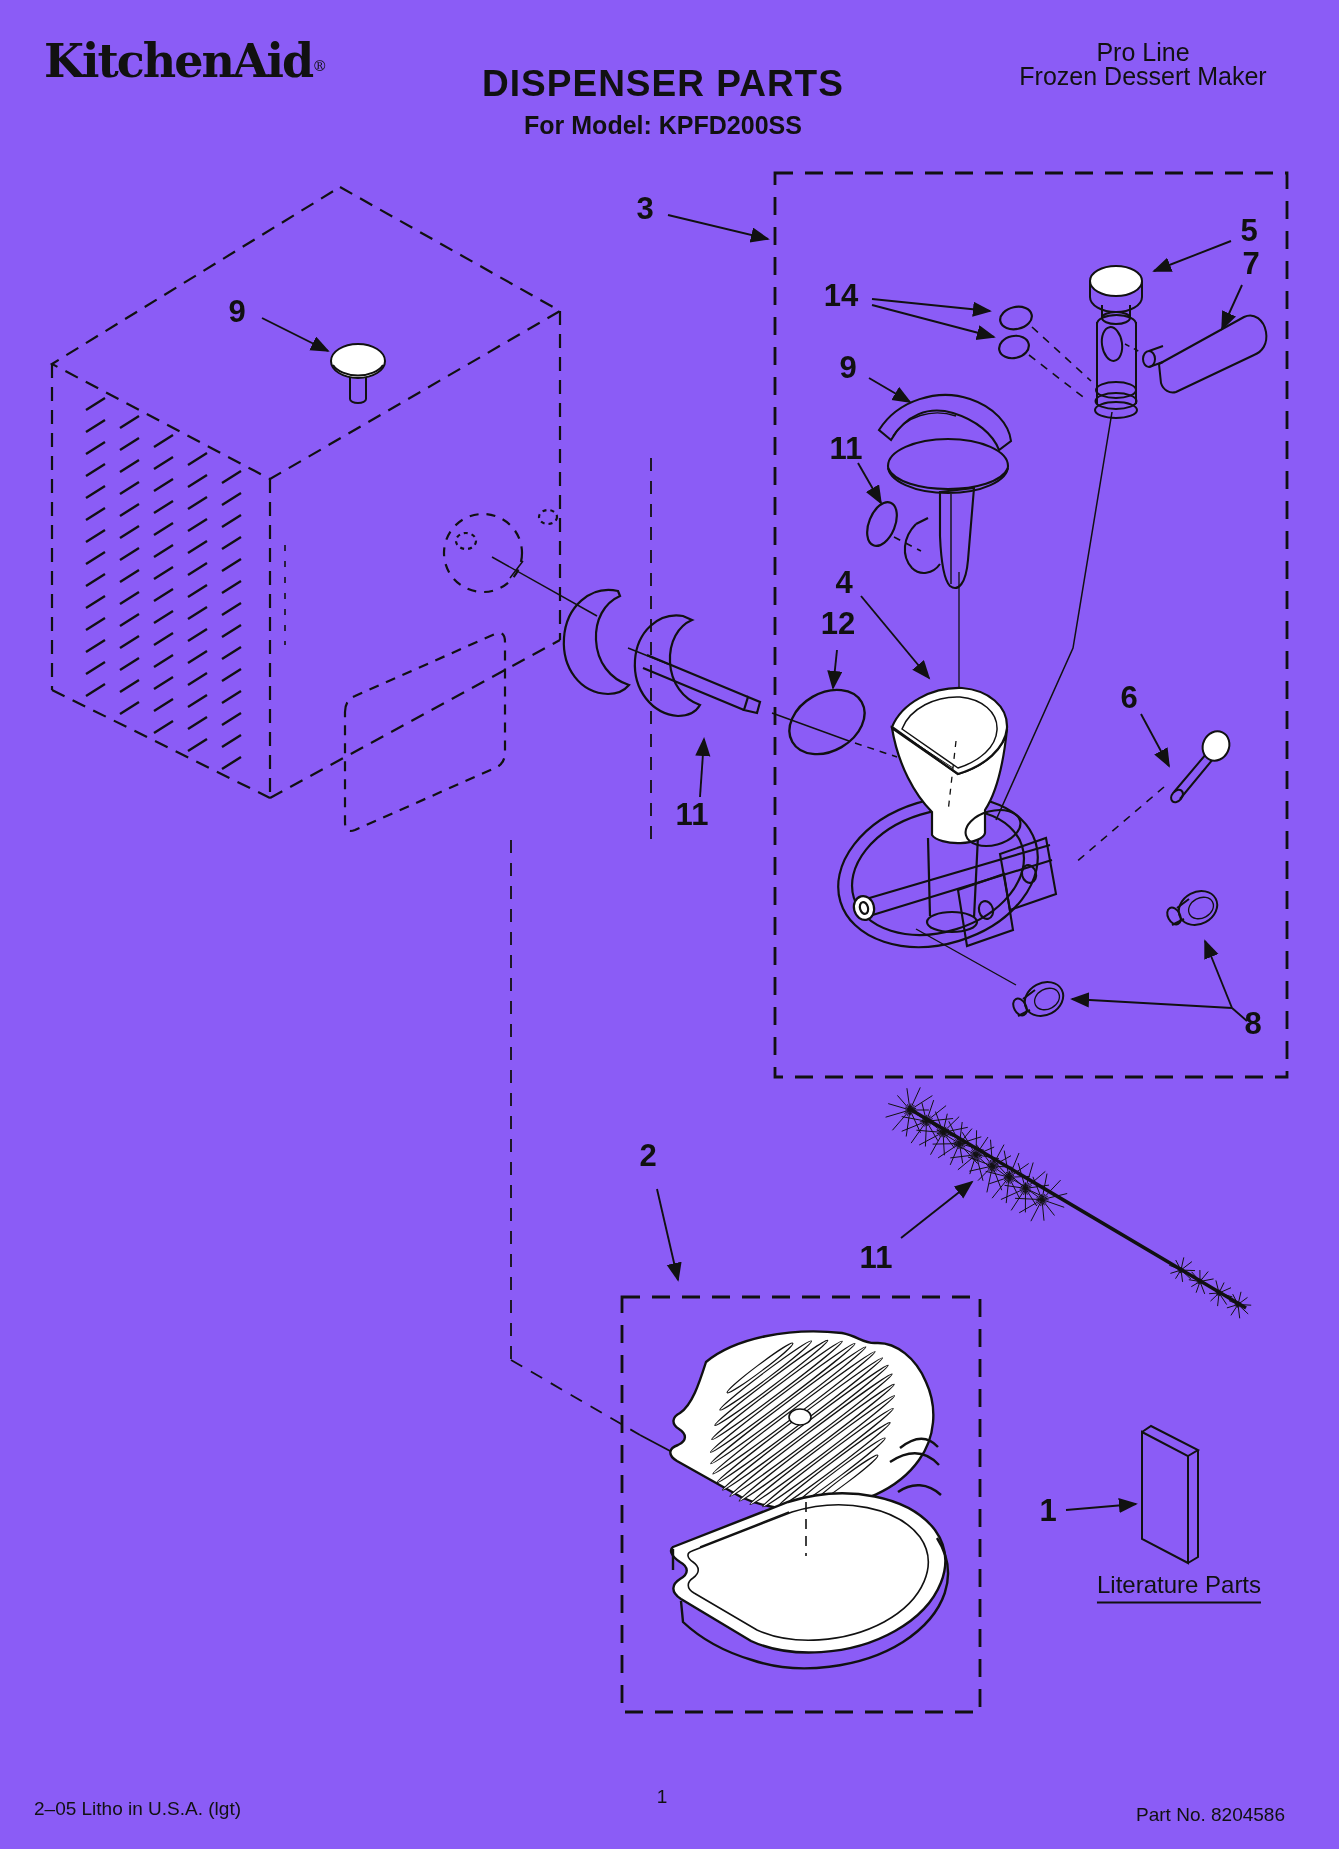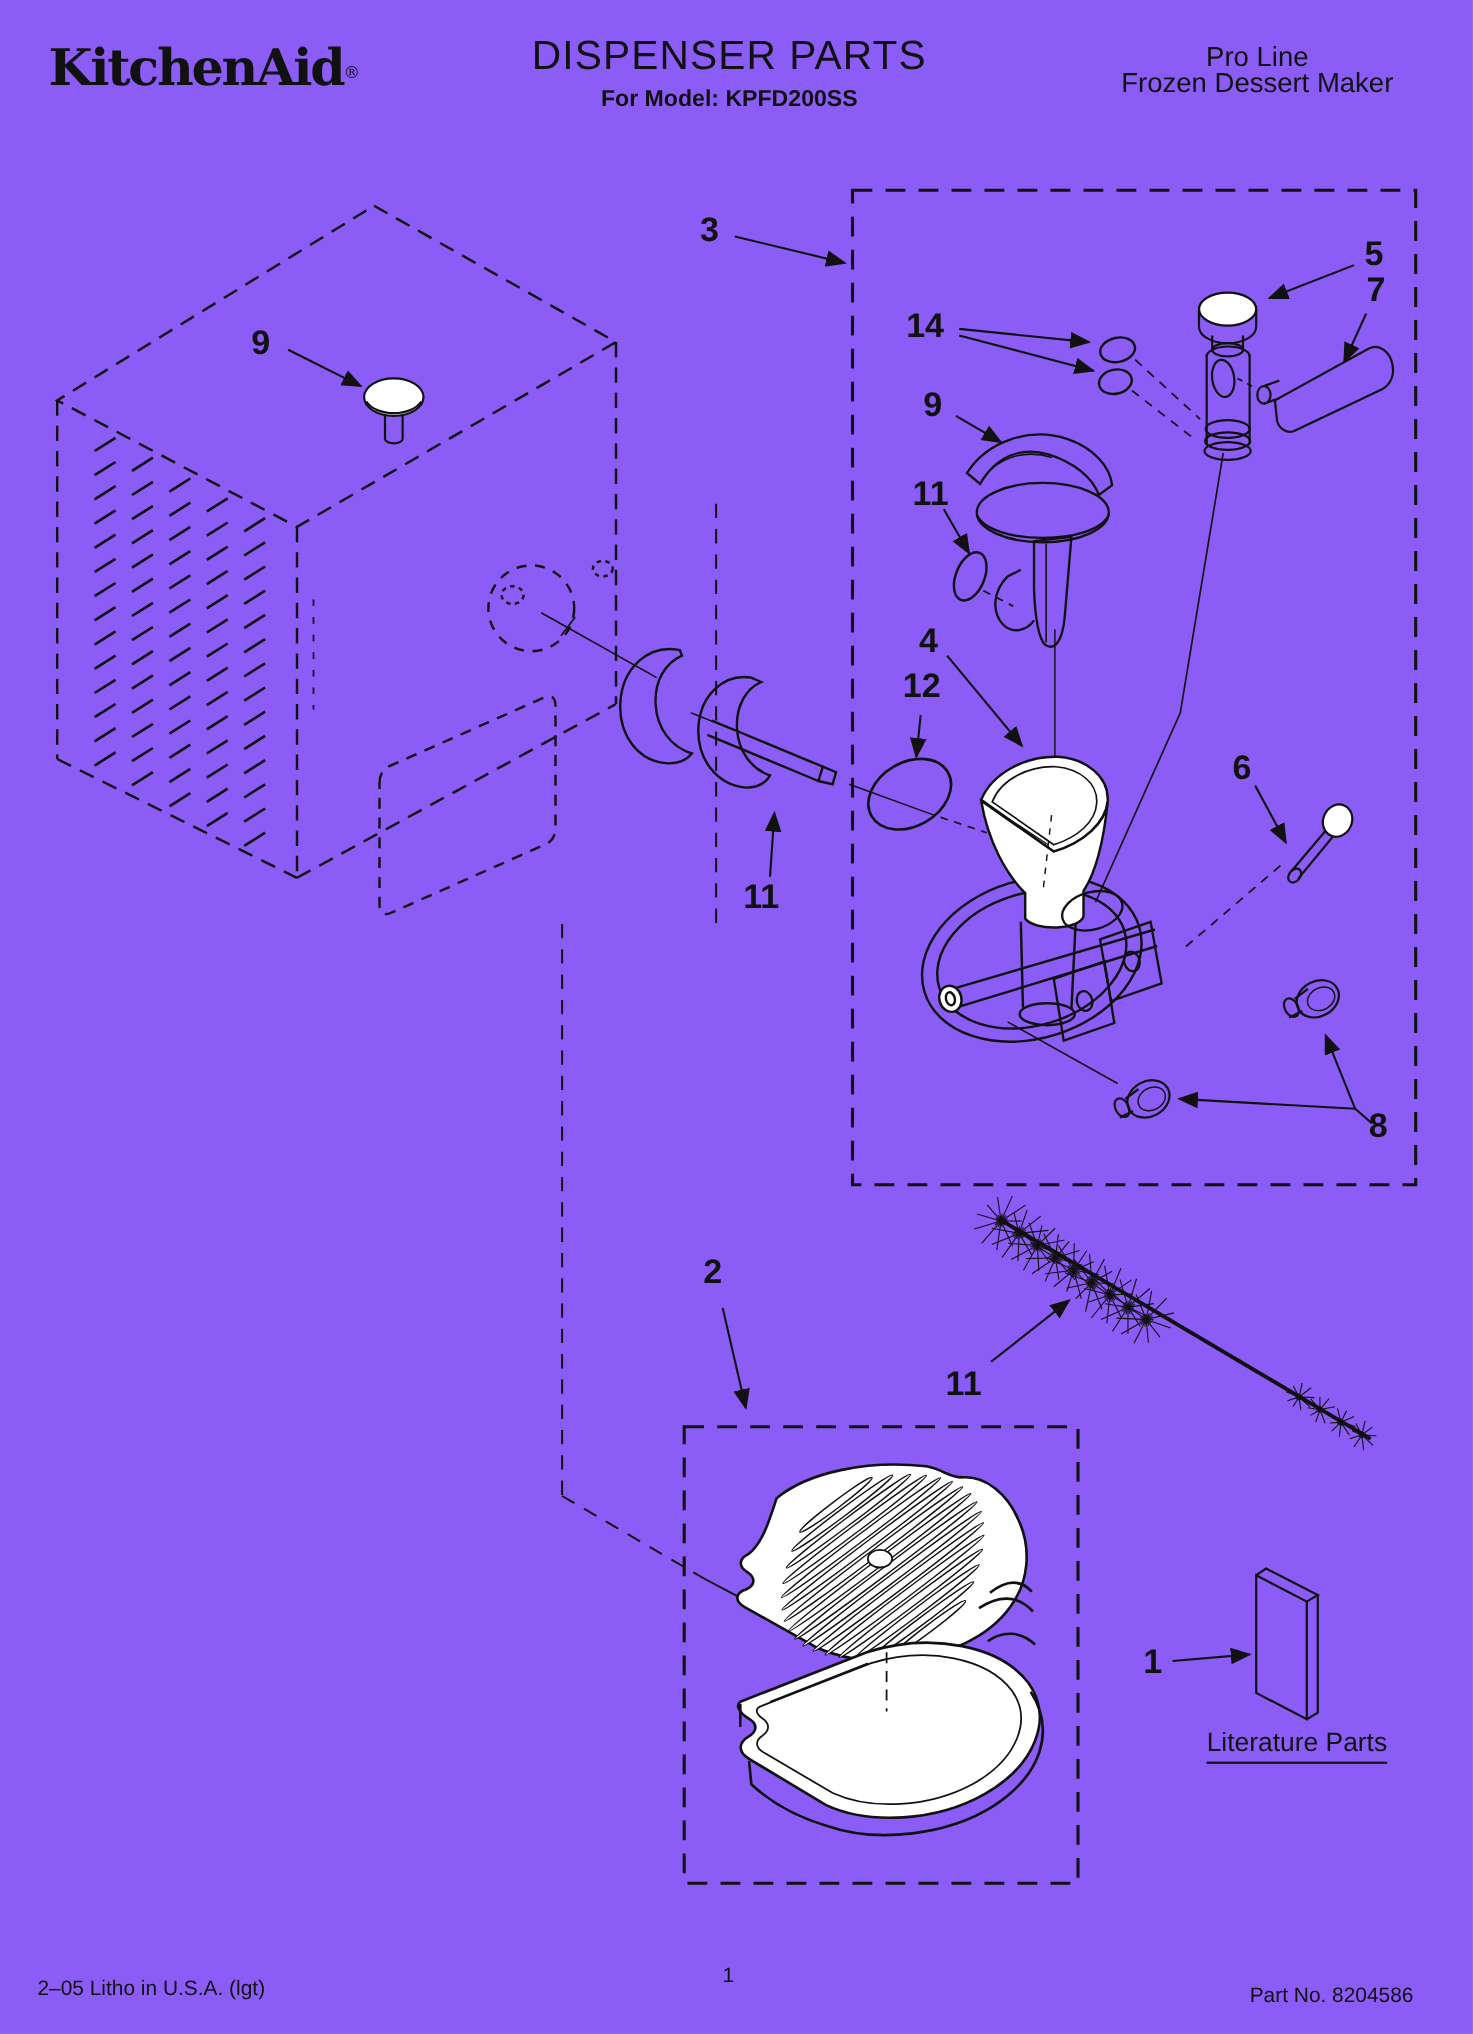--- a/index.html
+++ b/index.html
@@ -4,22 +4,22 @@
 <style>
   html,body{margin:0;padding:0;background:#e8e8e8;}
   .page{position:relative;width:1339px;height:1849px;background:#8b5cf6;overflow:hidden;
         font-family:"Liberation Sans",sans-serif;color:#111;}
   .page svg{position:absolute;left:0;top:0;z-index:1;}
   .txt{position:absolute;z-index:2;white-space:nowrap;}
   .brand{left:44px;top:34px;font-family:"DejaVu Serif",serif;font-weight:700;
          font-size:46px;letter-spacing:-2px;}
   .brand sup{font-size:15px;font-weight:400;vertical-align:6px;}
   .titleblock{left:663px;top:30px;transform:translateX(-50%);text-align:center;}
-  .title{font-size:37px;font-weight:400;letter-spacing:1px;}
-  .model{font-size:21px;font-weight:700;margin-top:6px;}
+  .title{font-size:37px;font-weight:700;letter-spacing:1px;margin-top:33px;}
+  .model{font-size:25px;font-weight:700;margin-top:6px;}
   .proline{left:1143px;top:40px;transform:translateX(-50%);text-align:center;
            font-size:25px;line-height:24px;}
   .co{position:absolute;transform:translate(-50%,-50%);font-size:31px;font-weight:700;
       z-index:2;}
   .lit{left:1179px;top:1587px;transform:translate(-50%,-50%);font-size:24px;
        border-bottom:2px solid #111;padding-bottom:3px;}
   .foot{top:1786px;font-size:19px;}
   .foot-left{left:34px;margin-top:12px;}
   .foot-center{left:662px;transform:translateX(-50%);}
   .foot-right{left:1285px;transform:translateX(-100%);margin-top:18px;}

